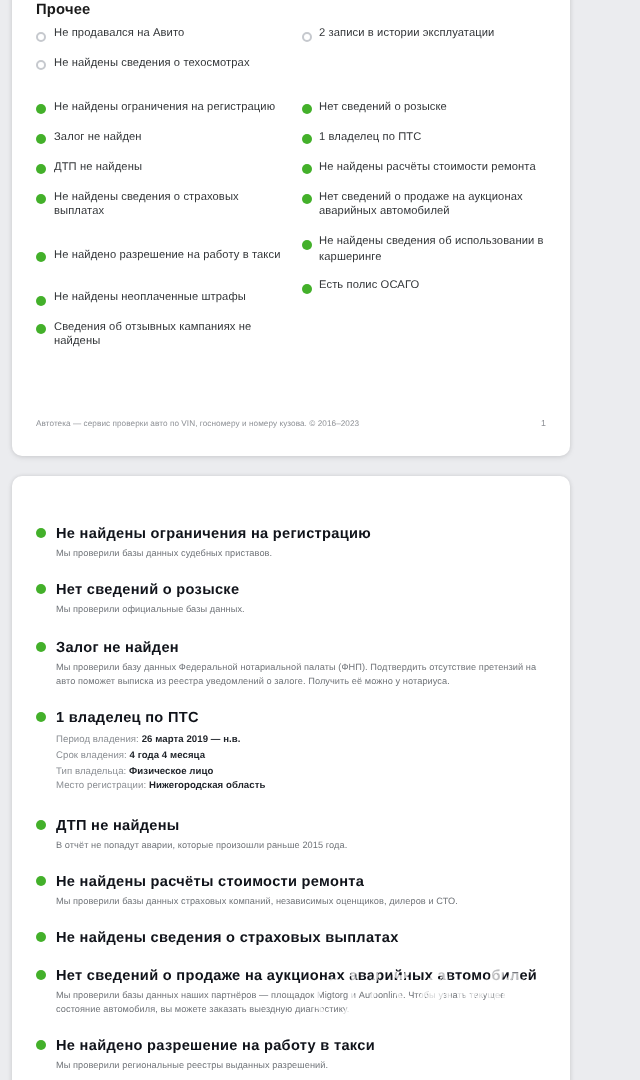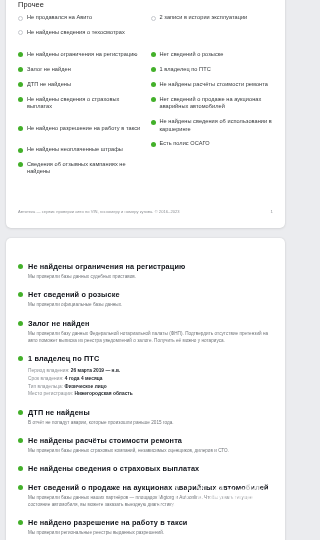--- a/index.html
+++ b/index.html
@@ -47,21 +47,21 @@
 
   .page-inner {
     padding: 0 12px;
     position: relative;
     height: 100%;
   }
 
   
   .sec-title {
     font-size: 7.4px;
-    font-weight: normal;
+    font-weight: bold;
     color: #1a1a1a;
     letter-spacing: .1px;
   }
 
   #p1-body {
     padding-top: 112px;
   }
 
   .grp { margin-bottom: 7px; }
 

